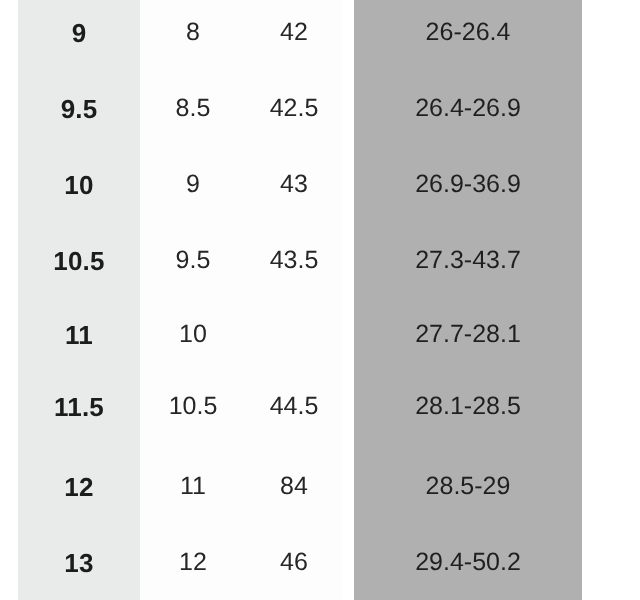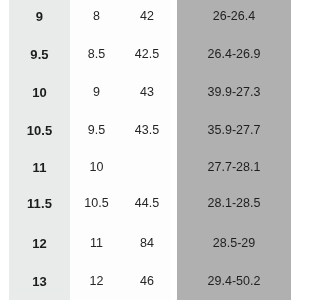--- a/index.html
+++ b/index.html
@@ -113,27 +113,27 @@
       <div class="table-row" style="top: 35.9px;">
         <div class="cell cell-us-men">9.5</div>
         <div class="cell cell-us-women">8.5</div>
         <div class="cell cell-eu">42.5</div>
         <div class="cell cell-cm">26.4-26.9</div>
       </div>
       <div class="table-row" style="top: 73.7px;">
         <div class="cell cell-us-men">10</div>
         <div class="cell cell-us-women">9</div>
         <div class="cell cell-eu">43</div>
-        <div class="cell cell-cm">39.9-27.3</div>
+        <div class="cell cell-cm">26.9-36.9</div>
       </div>
       <div class="table-row" style="top: 111.5px;">
         <div class="cell cell-us-men">10.5</div>
         <div class="cell cell-us-women">9.5</div>
         <div class="cell cell-eu">43.5</div>
-        <div class="cell cell-cm">35.9-27.7</div>
+        <div class="cell cell-cm">27.3-43.7</div>
       </div>
       <div class="table-row" style="top: 149.3px;">
         <div class="cell cell-us-men">11</div>
         <div class="cell cell-us-women">10</div>
         <div class="cell cell-cm">27.7-28.1</div>
       </div>
       <div class="table-row" style="top: 185px; padding-left: 43px;">
         <div class="cell cell-us-men">11.5</div>
         <div class="cell cell-us-women">10.5</div>
         <div class="cell cell-eu">44.5</div>

